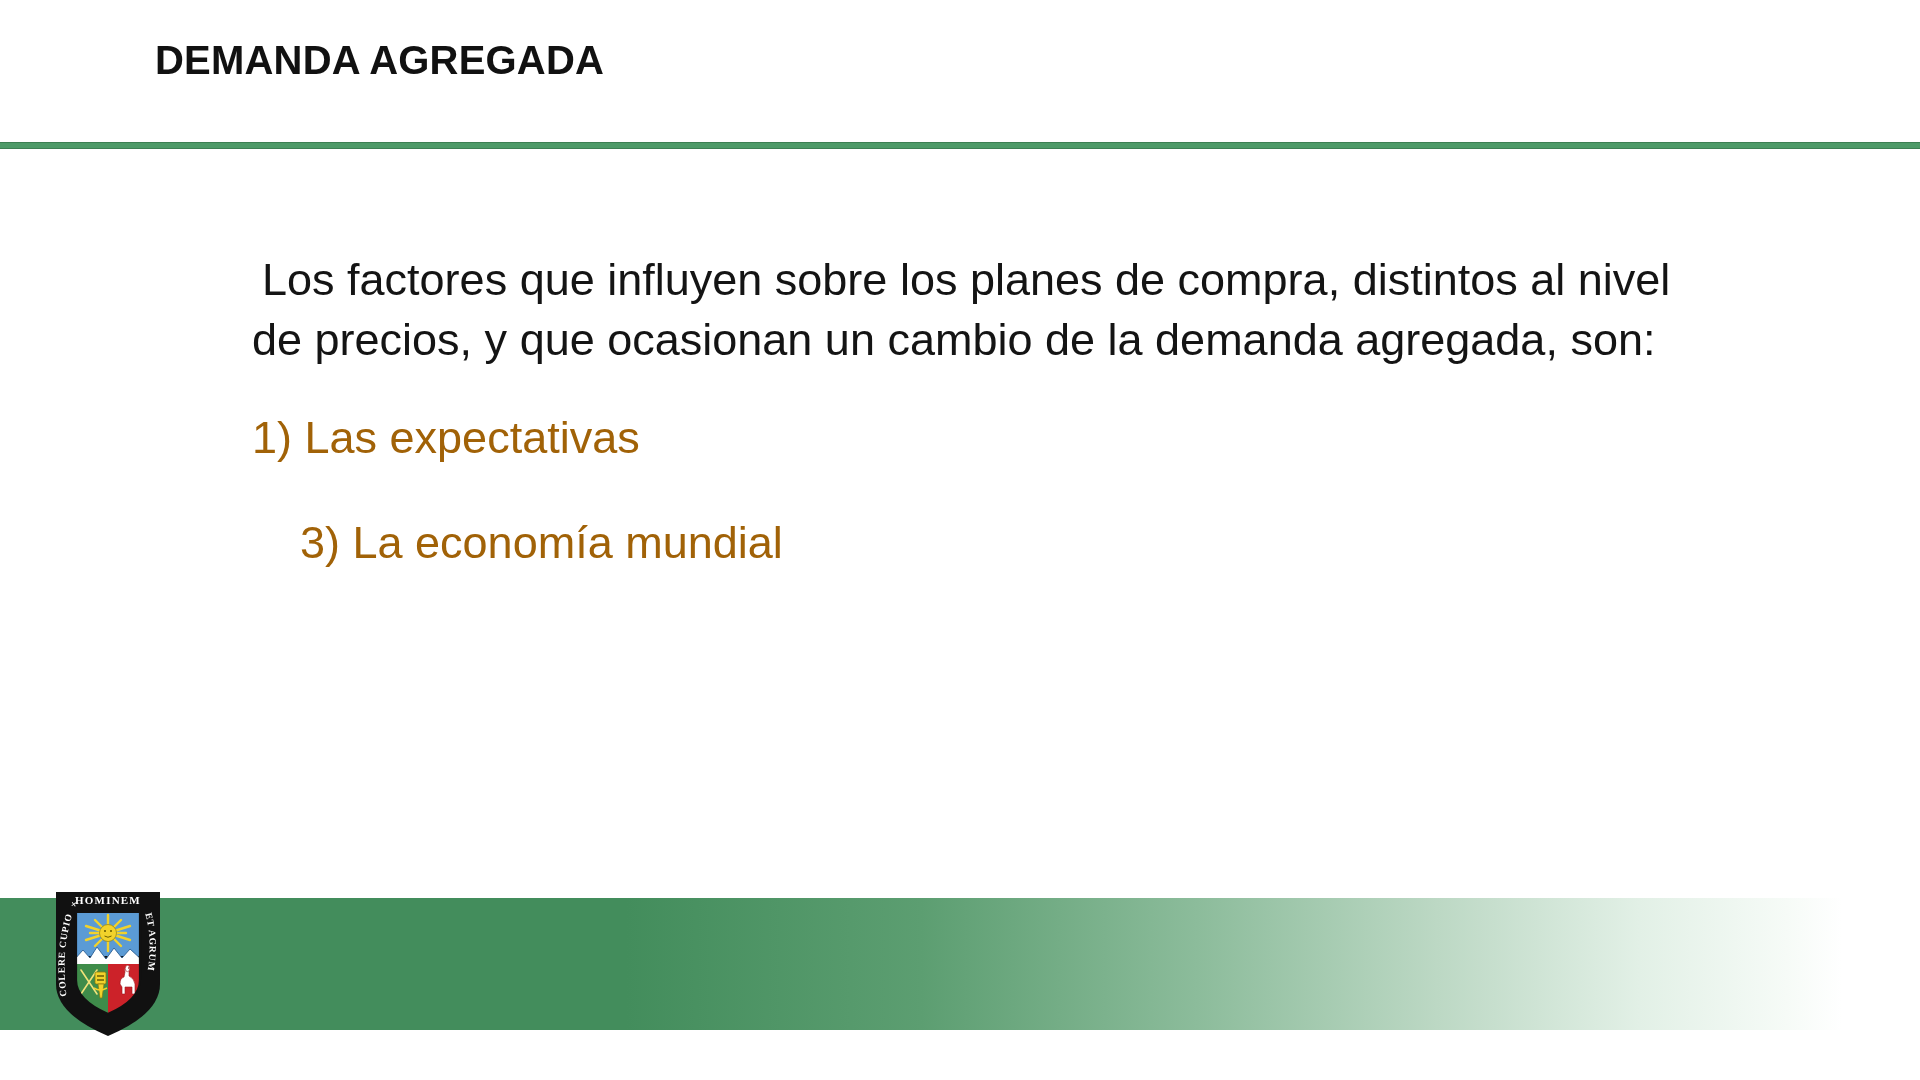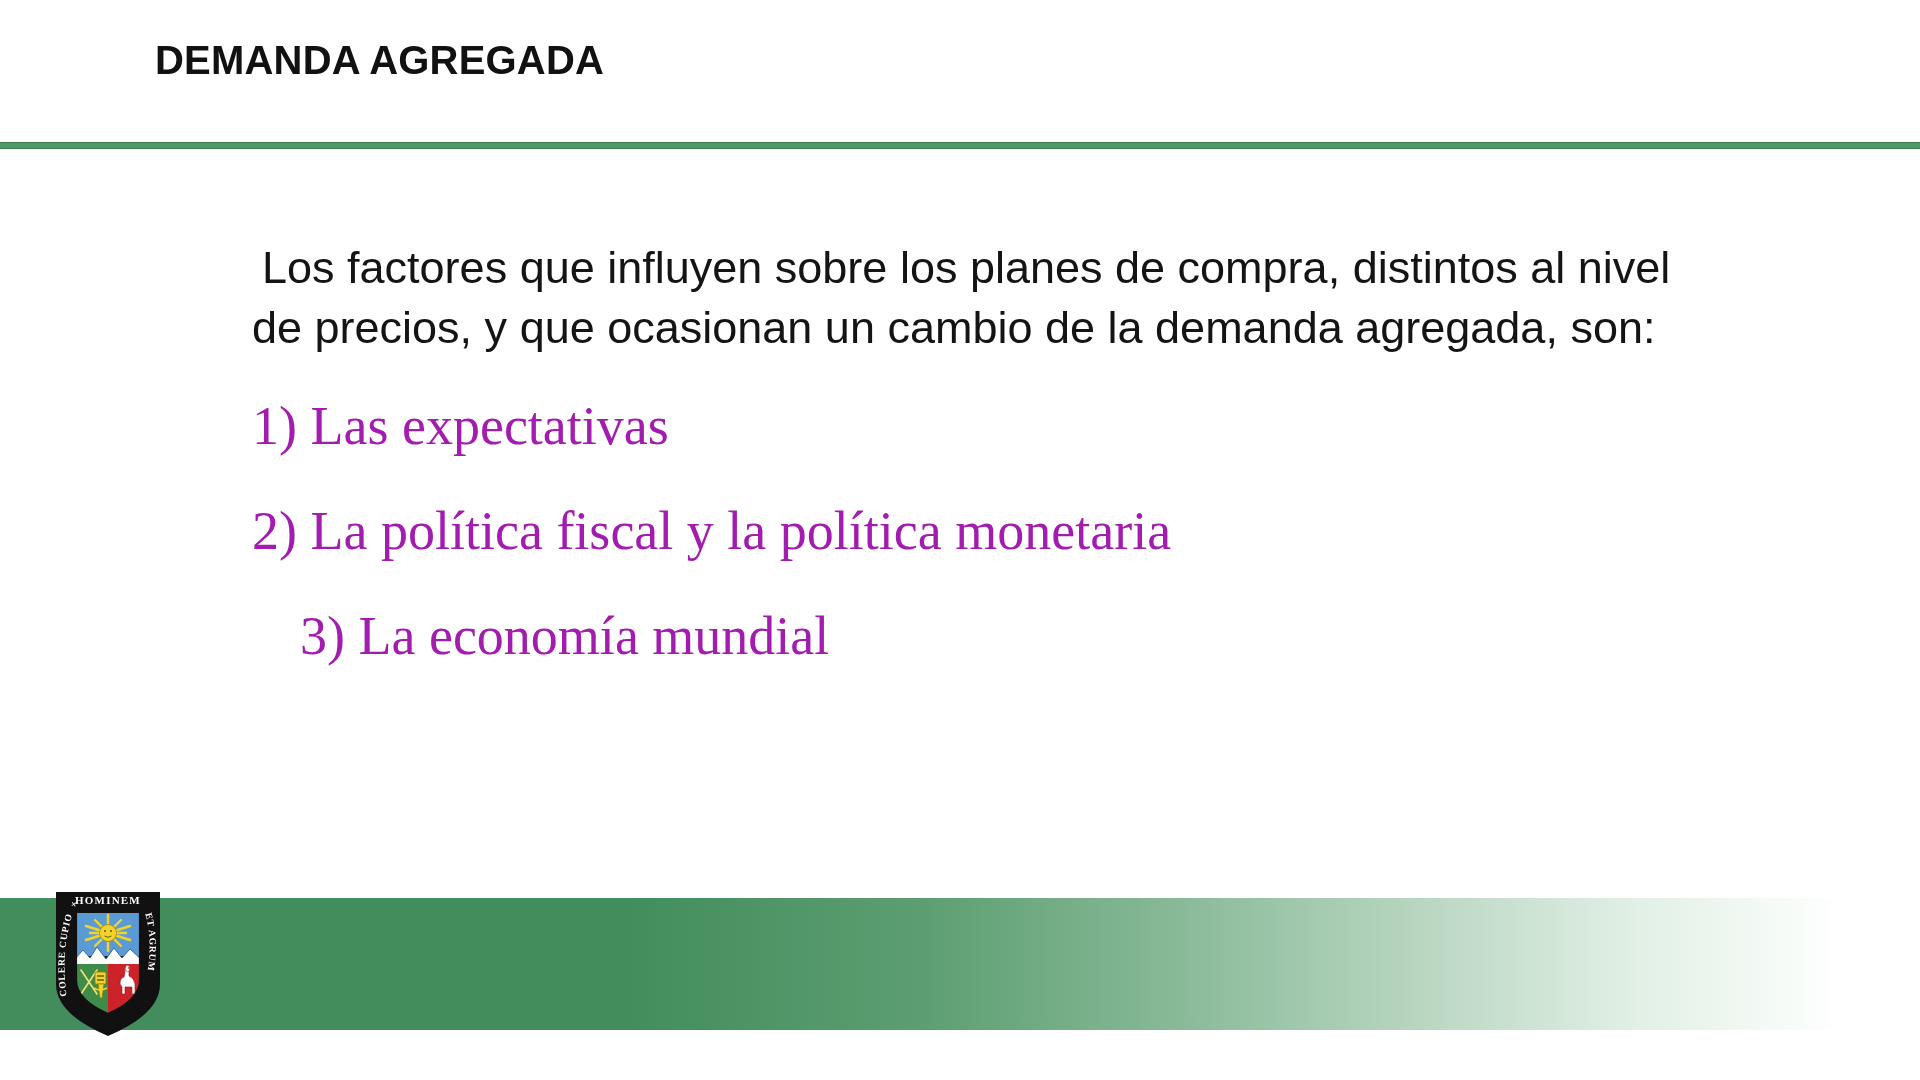--- a/index.html
+++ b/index.html
@@ -41,43 +41,43 @@
     height:7px;
     background:#4E9A68;
     border-top:1px solid #3d7f53;
     border-bottom:1px solid #3d7f53;
   }
 
   
   .content {
     position:absolute;
     left:252px;
-    top:238px;
+    top:250px;
     width:1430px;
   }
 
   .lead-paragraph {
     font-family:"Liberation Sans Narrow","Liberation Sans", sans-serif;
     font-size:45px;
     line-height:60px;
     color:#141414;
     text-indent:10px;
     margin-bottom:38px;
     font-stretch:condensed;
   }
 
   .numbered-list {
     list-style:none;
   }
 
   .numbered-list li {
-    font-family:Liberation Serif, serif;
-    font-size:54px;
+    font-family:Liberation Sans, sans-serif;
+    font-size:45px;
     line-height:60px;
-    color:#a21caf;
+    color:#a16207;
     margin-bottom:45px;
     font-stretch:condensed;
     white-space:nowrap;
   }
 
   .numbered-list li:last-child { margin-bottom:0;margin-left:48px; }
 
   
   .footer-band {
     position:absolute;
@@ -114,21 +114,20 @@
   <div class="slide-title">DEMANDA AGREGADA</div>
 
   <div class="title-rule"></div>
 
   <div class="content">
 
     <p class="lead-paragraph">Los factores que influyen sobre los planes de compra, distintos al nivel de precios, y que ocasionan un cambio de la demanda agregada, son:</p>
 
     <ul class="numbered-list">
       <li>1) Las expectativas</li>
-      <li>2) La política fiscal y la política monetaria</li>
       <li>3) La economía mundial</li>
     </ul>
   </div>
 
   <div class="footer-band"></div>
 
   <div class="crest">
     <svg viewBox="0 0 116 152" xmlns="http://www.w3.org/2000/svg">
 
       <path d="M6 4 H110 V96 Q110 126 58 148 Q6 126 6 96 Z" fill="#111111"></path>

